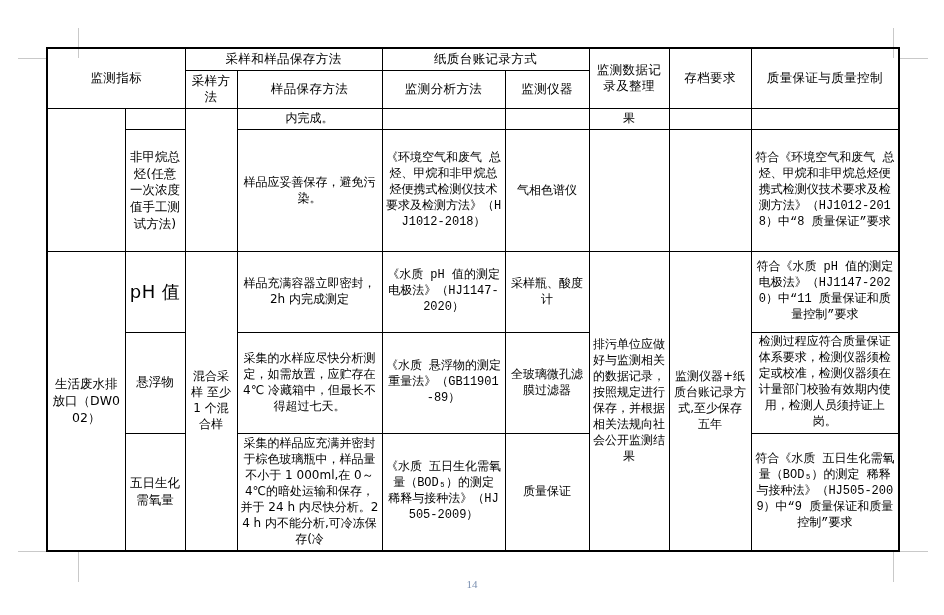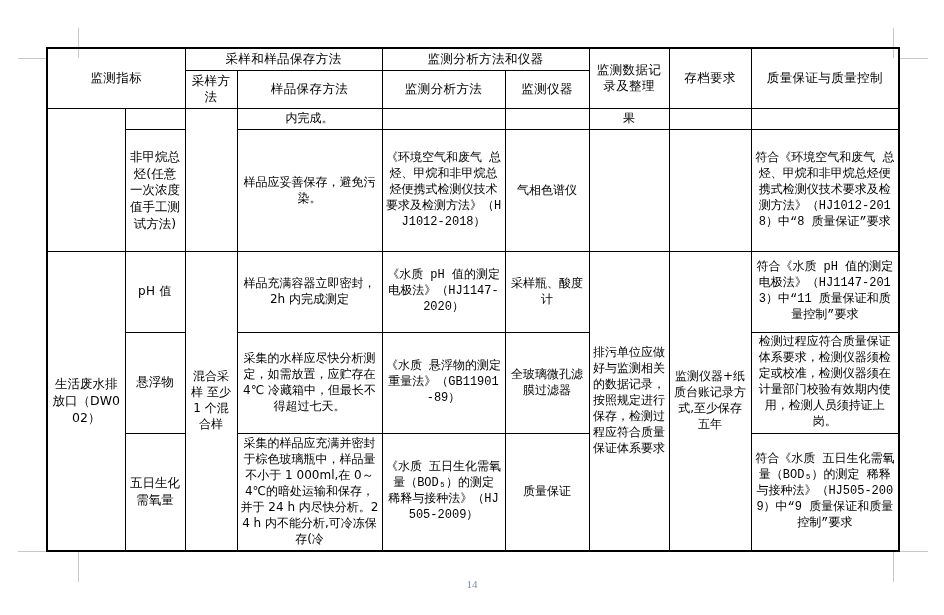--- a/index.html
+++ b/index.html
@@ -114,21 +114,21 @@
       <col style="width:84px">
       <col style="width:80px">
       <col style="width:82px">
       <col style="width:148px">
     </colgroup>
 
     <thead>
       <tr>
         <th class="hdr" colspan="2" rowspan="2">监测指标</th>
         <th class="hdr" colspan="2">采样和样品保存方法</th>
-        <th class="hdr" colspan="2">监测分析方法和仪器</th>
+        <th class="hdr" colspan="2">纸质台账记录方式</th>
         <th class="hdr" rowspan="2">监测数据记录及整理</th>
         <th class="hdr" rowspan="2">存档要求</th>
         <th class="hdr" rowspan="2">质量保证与质量控制</th>
       </tr>
       <tr>
         <th class="hdr">采样方法</th>
         <th class="hdr">样品保存方法</th>
         <th class="hdr">监测分析方法</th>
         <th class="hdr">监测仪器</th>
       </tr>
@@ -153,28 +153,28 @@
         <td class="cell just">样品应妥善保存，避免污染。</td>
         <td class="cell-sm just">《环境空气和废气 总烃、甲烷和非甲烷总烃便携式检测仪技术要求及检测方法》（HJ1012-2018）</td>
         <td class="cell">气相色谱仪</td>
         <td class="cell"></td>
         <td class="cell"></td>
         <td class="cell-sm just">符合《环境空气和废气 总烃、甲烷和非甲烷总烃便携式检测仪技术要求及检测方法》（HJ1012-2018）中“8 质量保证”要求</td>
       </tr>
 
       <tr style="height:80px;">
         <td class="cell idx-label" rowspan="3">生活废水排放口（DW002）</td>
-        <td class="cell hdr" style="font-size:12px;">pH 值</td>
+        <td class="cell hdr" style="font-size:18px;">pH 值</td>
         <td class="cell" rowspan="3">混合采样 至少 1 个混合样</td>
         <td class="cell just">样品充满容器立即密封，2h 内完成测定</td>
         <td class="cell-sm just">《水质 pH 值的测定 电极法》（HJ1147-2020）</td>
         <td class="cell">采样瓶、酸度计</td>
-        <td class="cell just" rowspan="3">排污单位应做好与监测相关的数据记录，按照规定进行保存，检测过程应符合质量保证体系要求</td>
+        <td class="cell just" rowspan="3">排污单位应做好与监测相关的数据记录，按照规定进行保存，并根据相关法规向社会公开监测结果</td>
         <td class="cell just" rowspan="3">监测仪器+纸质台账记录方式,至少保存五年</td>
-        <td class="cell-sm just">符合《水质 pH 值的测定 电极法》（HJ1147-2013）中“11 质量保证和质量控制”要求</td>
+        <td class="cell-sm just">符合《水质 pH 值的测定 电极法》（HJ1147-2020）中“11 质量保证和质量控制”要求</td>
       </tr>
 
       <tr style="height:90px;">
         <td class="cell idx-label">悬浮物</td>
         <td class="cell just">采集的水样应尽快分析测定，如需放置，应贮存在 4℃ 冷藏箱中，但最长不得超过七天。</td>
         <td class="cell-sm just">《水质 悬浮物的测定 重量法》（GB11901-89）</td>
         <td class="cell">全玻璃微孔滤膜过滤器</td>
         <td class="cell-sm just">检测过程应符合质量保证体系要求，检测仪器须检定或校准，检测仪器须在计量部门校验有效期内使用，检测人员须持证上岗。</td>
       </tr>
 

